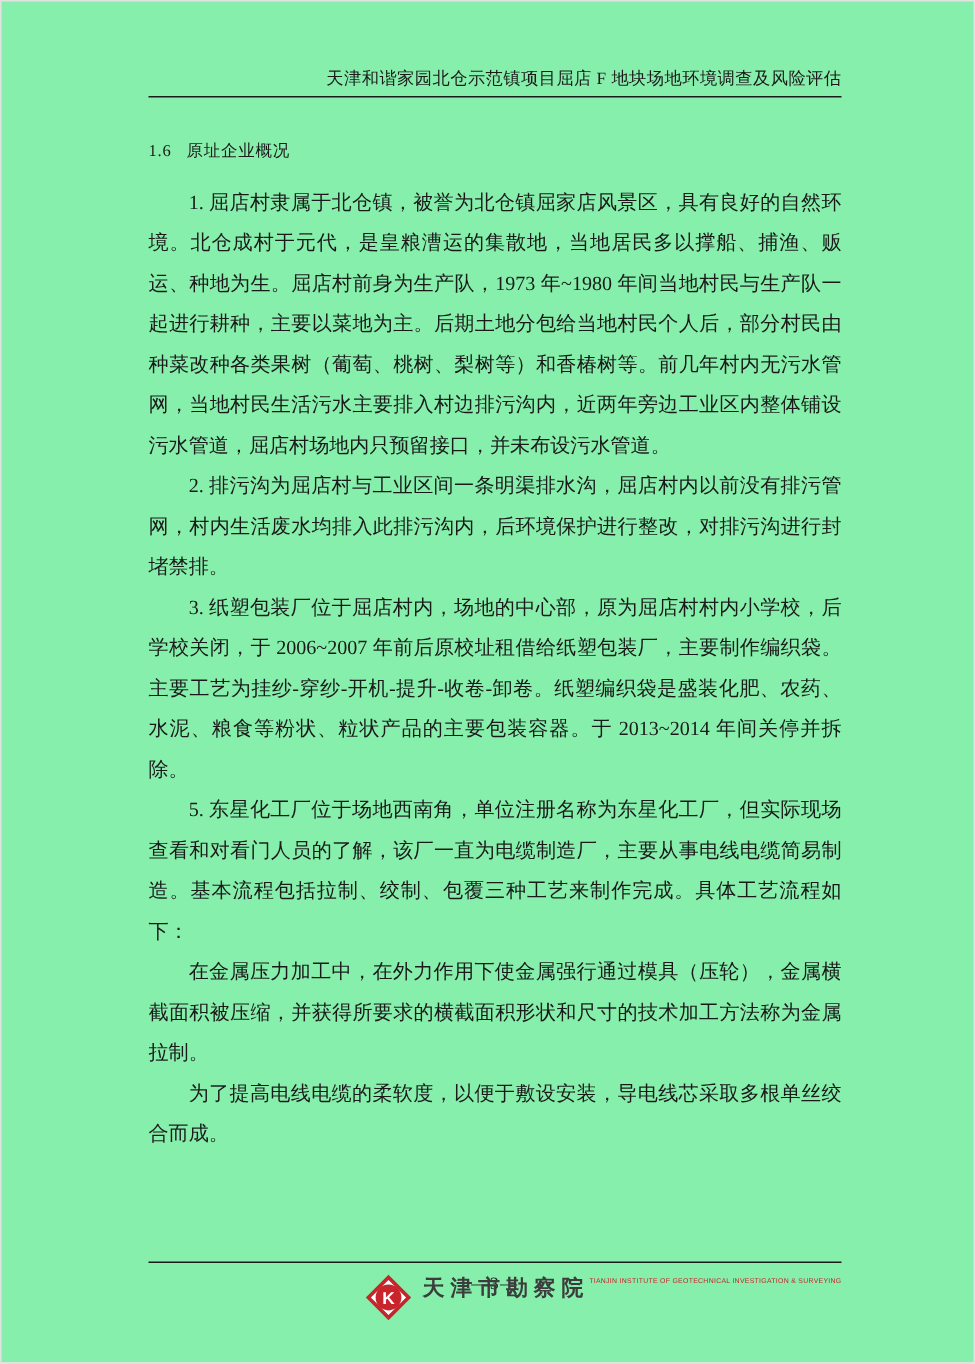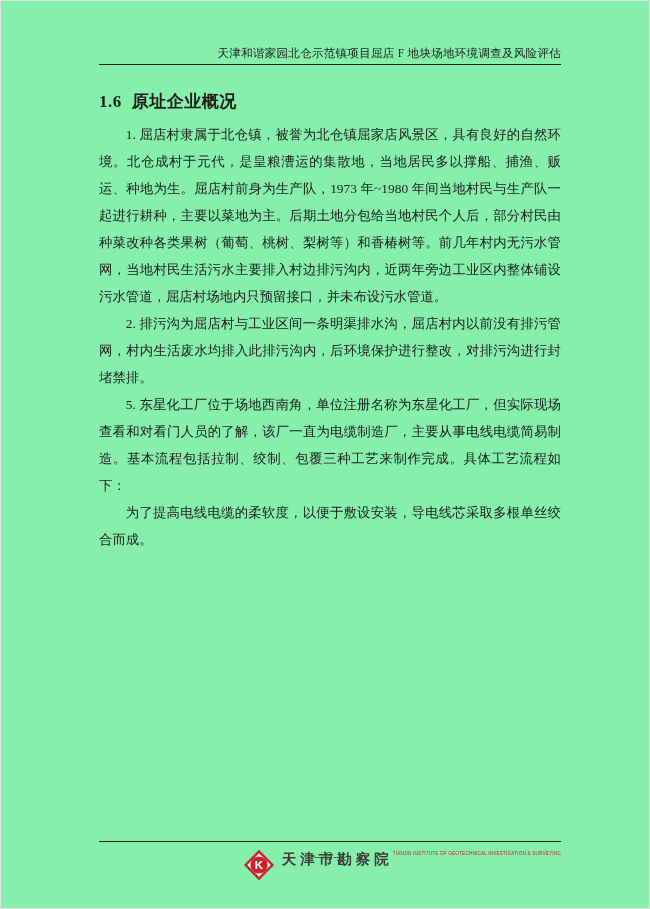--- a/index.html
+++ b/index.html
@@ -50,23 +50,23 @@
   }
   .content p {
     margin: 0;
     text-indent: 2em;
   }
   .content p.no-indent {
     text-indent: 0;
   }
   .section-heading {
     margin: 8px 0 6px 0;
-    font-size: 17px;
+    font-size: 11px;
     line-height: 27px;
-    font-weight: bold;
+    font-weight: normal;
     text-align: left;
     letter-spacing: 0.5px;
   }
   .section-heading .sec-num {
     margin-right: 10px;
   }
 
   
   .footer {
     position: absolute;
@@ -124,21 +124,23 @@
   </div>
 
   <div class="content">
 
     <h2 class="section-heading">
       <span class="sec-num">1.6</span><span>原址企业概况</span>
     </h2>
 
     <p>1. 屈店村隶属于北仓镇，被誉为北仓镇屈家店风景区，具有良好的自然环境。北仓成村于元代，是皇粮漕运的集散地，当地居民多以撑船、捕渔、贩运、种地为生。屈店村前身为生产队，1973 年~1980 年间当地村民与生产队一起进行耕种，主要以菜地为主。后期土地分包给当地村民个人后，部分村民由种菜改种各类果树（葡萄、桃树、梨树等）和香椿树等。前几年村内无污水管网，当地村民生活污水主要排入村边排污沟内，近两年旁边工业区内整体铺设污水管道，屈店村场地内只预留接口，并未布设污水管道。</p>
     <p>2. 排污沟为屈店村与工业区间一条明渠排水沟，屈店村内以前没有排污管网，村内生活废水均排入此排污沟内，后环境保护进行整改，对排污沟进行封堵禁排。</p>
+    <p>3. 纸塑包装厂位于屈店村内，场地的中心部，原为屈店村村内小学校，后学校关闭，于 2006~2007 年前后原校址租借给纸塑包装厂，主要制作编织袋。主要工艺为挂纱-穿纱-开机-提升-收卷-卸卷。纸塑编织袋是盛装化肥、农药、水泥、粮食等粉状、粒状产品的主要包装容器。于 2013~2014 年间关停并拆除。</p>
     <p>5. 东星化工厂位于场地西南角，单位注册名称为东星化工厂，但实际现场查看和对看门人员的了解，该厂一直为电缆制造厂，主要从事电线电缆简易制造。基本流程包括拉制、绞制、包覆三种工艺来制作完成。具体工艺流程如下：</p>
+    <p>在金属压力加工中，在外力作用下使金属强行通过模具（压轮），金属横截面积被压缩，并获得所要求的横截面积形状和尺寸的技术加工方法称为金属拉制。</p>
     <p>为了提高电线电缆的柔软度，以便于敷设安装，导电线芯采取多根单丝绞合而成。</p>
 
   </div>
 
   <div class="footer">
     <div class="page-number">—3—</div>
 
     <div class="logo">
       <span class="logo-mark">
         <svg width="36" height="36" viewBox="0 0 36 36">

